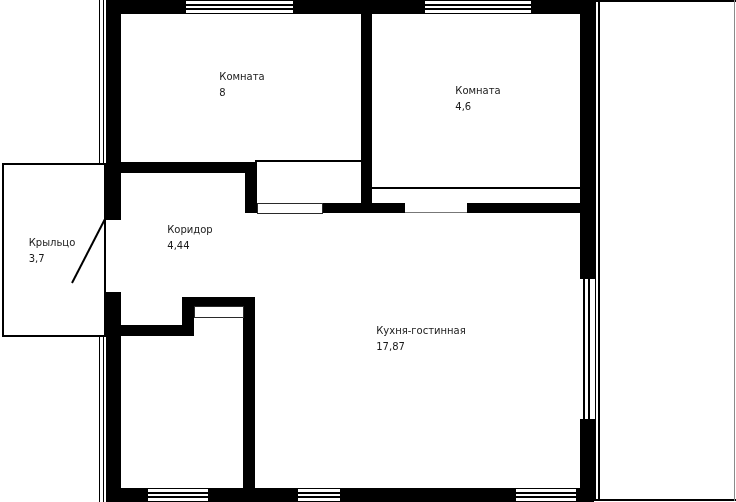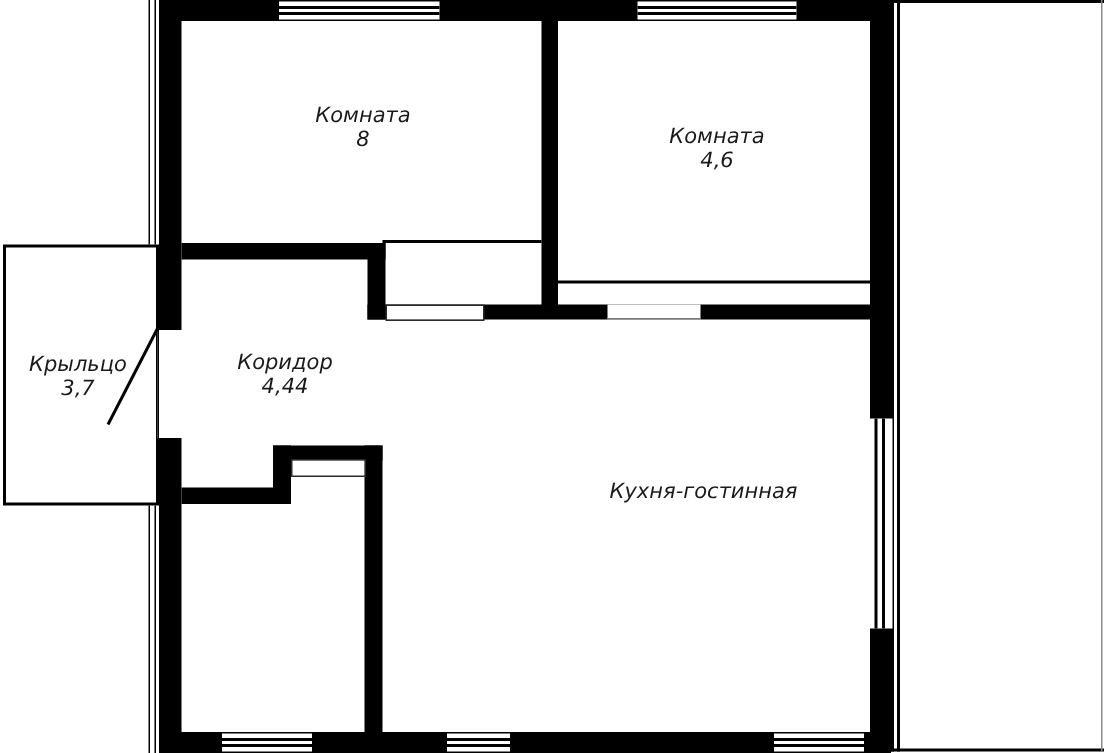--- a/index.html
+++ b/index.html
@@ -11,21 +11,21 @@
   .thinline{position:absolute;background:#000;}
   .grayline{position:absolute;background:#8a8a8a;}
   .window-h{position:absolute;background:#fff;}
   .window-h .pane{position:absolute;left:0;width:100%;height:2px;background:#000;}
   .window-v{position:absolute;background:#fff;}
   .window-v .pane{position:absolute;top:0;height:100%;width:2px;background:#000;}
   .door-gap{position:absolute;background:#fff;}
   .outlined{outline:1px solid #2a2a2a;}
   .room-label{
     position:absolute;transform:translate(-50%,-50%);
-    text-align:center;font-size:14px;line-height:16px;white-space:nowrap;font-style:italic;
+    text-align:left;font-size:10px;line-height:16px;white-space:nowrap;
   }
   .porch-box{position:absolute;background:#fff;border:2px solid #000;box-sizing:border-box;}
   svg.overlay{position:absolute;left:0;top:0;pointer-events:none;}
 </style>
 </head>
 <body>
 
 <div id="plan">
 
   <div class="thinline" style="left:99px;top:0;width:1px;height:502px;"></div>
@@ -96,21 +96,22 @@
     <div>8</div>
   </div>
   <div class="room-label" style="left:478px;top:99px;">
     <div>Комната</div>
     <div>4,6</div>
   </div>
   <div class="room-label" style="left:52px;top:251px;">
     <div>Крыльцо</div>
     <div>3,7</div>
   </div>
-  <div class="room-label" style="left:190px;top:250px;">
+  <div class="room-label" style="left:190px;top:238px;">
     <div>Коридор</div>
     <div>4,44</div>
   </div>
-  <div class="room-label" style="left:421px;top:328px;margin-left:48px;">
+  <div class="room-label" style="left:421px;top:339px;">
     <div>Кухня-гостинная</div>
+    <div>17,87</div>
   </div>
 
 </div>
 
 </body></html>

